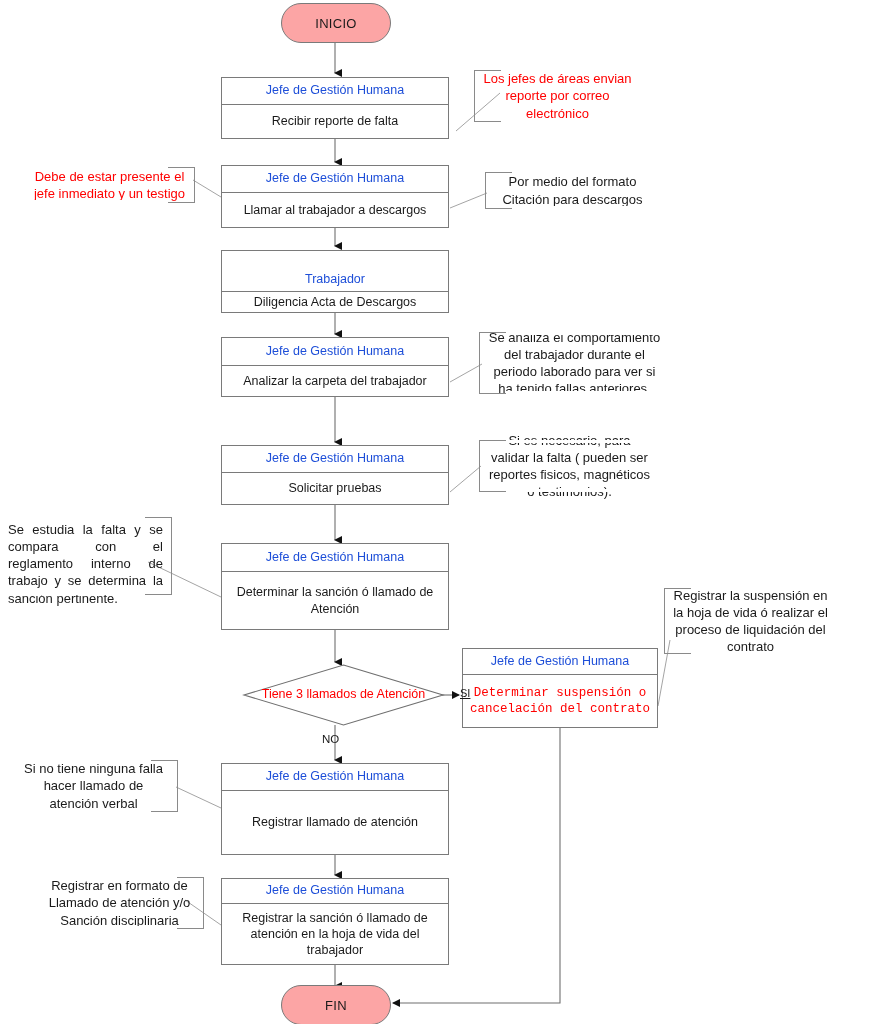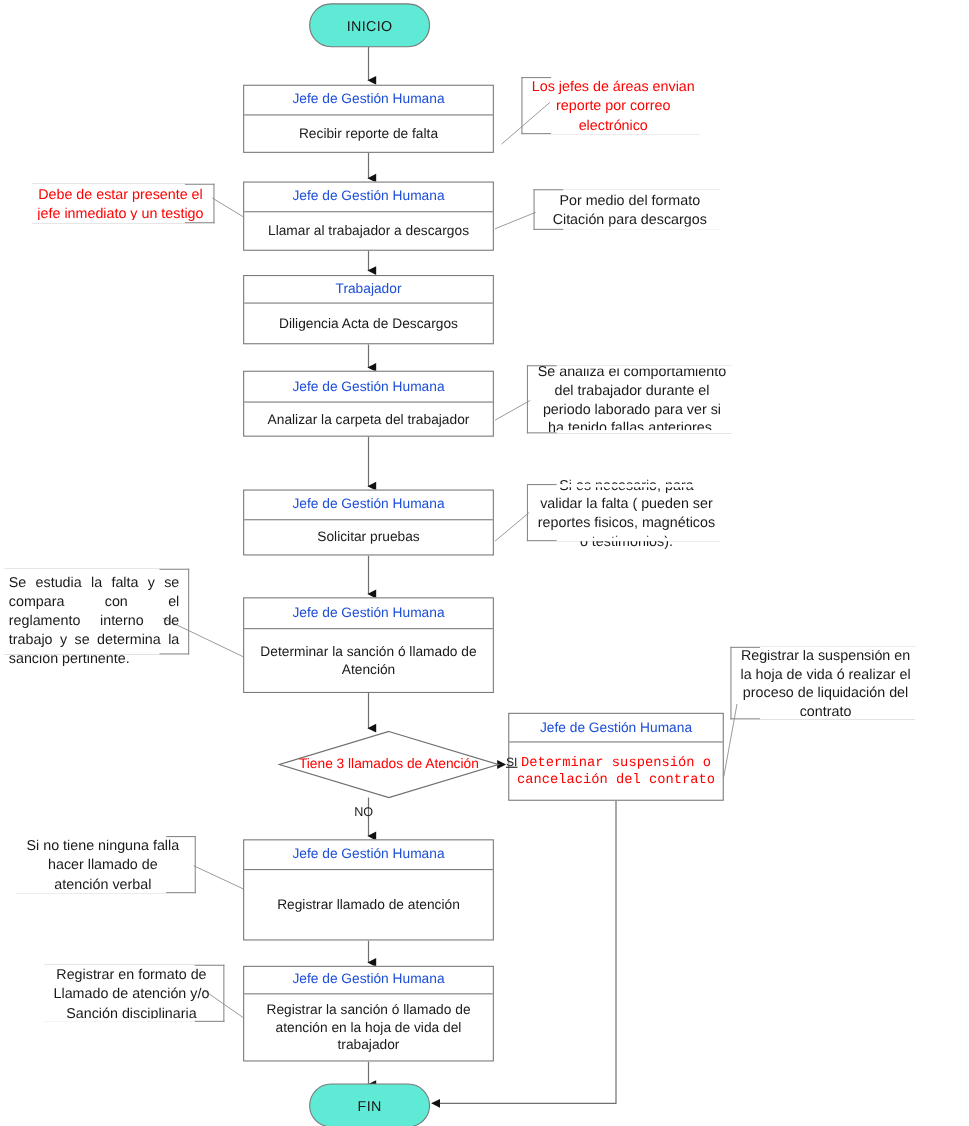--- a/index.html
+++ b/index.html
@@ -5,21 +5,21 @@
 <style>
   html,body{margin:0;padding:0;background:#ffffff;}
   body{font-family:"Liberation Sans","DejaVu Sans",sans-serif;}
   #canvas{position:relative;width:881px;height:1024px;background:#ffffff;overflow:hidden;}
 
   
   .terminator{
     position:absolute;
     border:1px solid #7a7a7a;
     border-radius:40px;
-    background:#5eead4;
+    background:#fca5a5;
     display:flex;align-items:center;justify-content:center;
     font-size:13px;color:#1a1a1a;letter-spacing:.3px;
   }
 
   
   .procbox{
     position:absolute;
     border:1px solid #7a7a7a;
     background:#ffffff;
     box-sizing:border-box;
@@ -161,21 +161,21 @@
     <div class="role" style="height:27px;">Jefe de Gestión Humana</div>
     <div class="task">Recibir reporte de falta</div>
   </div>
 
   <div class="procbox" style="left:221px;top:165px;width:228px;height:63px;">
     <div class="role" style="height:27px;">Jefe de Gestión Humana</div>
     <div class="task">Llamar al trabajador a descargos</div>
   </div>
 
   <div class="procbox" style="left:221px;top:250px;width:228px;height:63px;">
-    <div class="role" style="height:25px;">Trabajador</div>
+    <div class="role" style="height:25px;margin-top:17px;">Trabajador</div>
     <div class="task">Diligencia Acta de Descargos</div>
   </div>
 
   <div class="procbox" style="left:221px;top:337px;width:228px;height:60px;">
     <div class="role" style="height:28px;">Jefe de Gestión Humana</div>
     <div class="task">Analizar la carpeta del trabajador</div>
   </div>
 
   <div class="procbox" style="left:221px;top:445px;width:228px;height:60px;">
     <div class="role" style="height:27px;">Jefe de Gestión Humana</div>
@@ -195,21 +195,21 @@
   <div class="procbox" style="left:221px;top:763px;width:228px;height:92px;">
     <div class="role" style="height:27px;">Jefe de Gestión Humana</div>
     <div class="task">Registrar llamado de atención</div>
   </div>
 
   <div class="procbox" style="left:221px;top:878px;width:228px;height:87px;">
     <div class="role" style="height:25px;">Jefe de Gestión Humana</div>
     <div class="task" style="padding:0 18px;">Registrar la sanción ó llamado de atención en la hoja de vida del trabajador</div>
   </div>
 
-  <div class="diamond-wrap" style="left:254px;top:665px;width:199px;height:60px;">
+  <div class="diamond-wrap" style="left:244px;top:665px;width:199px;height:60px;">
     <svg width="199" height="60" viewBox="0 0 199 60" xmlns="http://www.w3.org/2000/svg">
       <polygon points="99.5,0 199,30 99.5,60 0,30" fill="#ffffff" stroke="#6f6f6f" stroke-width="1.1"></polygon>
     </svg>
     <div class="diamond-label">Tiene 3 llamados de Atención</div>
   </div>
 
   <div style="position:absolute;left:460px;top:687px;font-size:11px;color:#1a1a1a;text-decoration:underline;">SI</div>
 
   <div style="position:absolute;left:322px;top:733px;font-size:11.5px;color:#1a1a1a;">NO</div>
 

